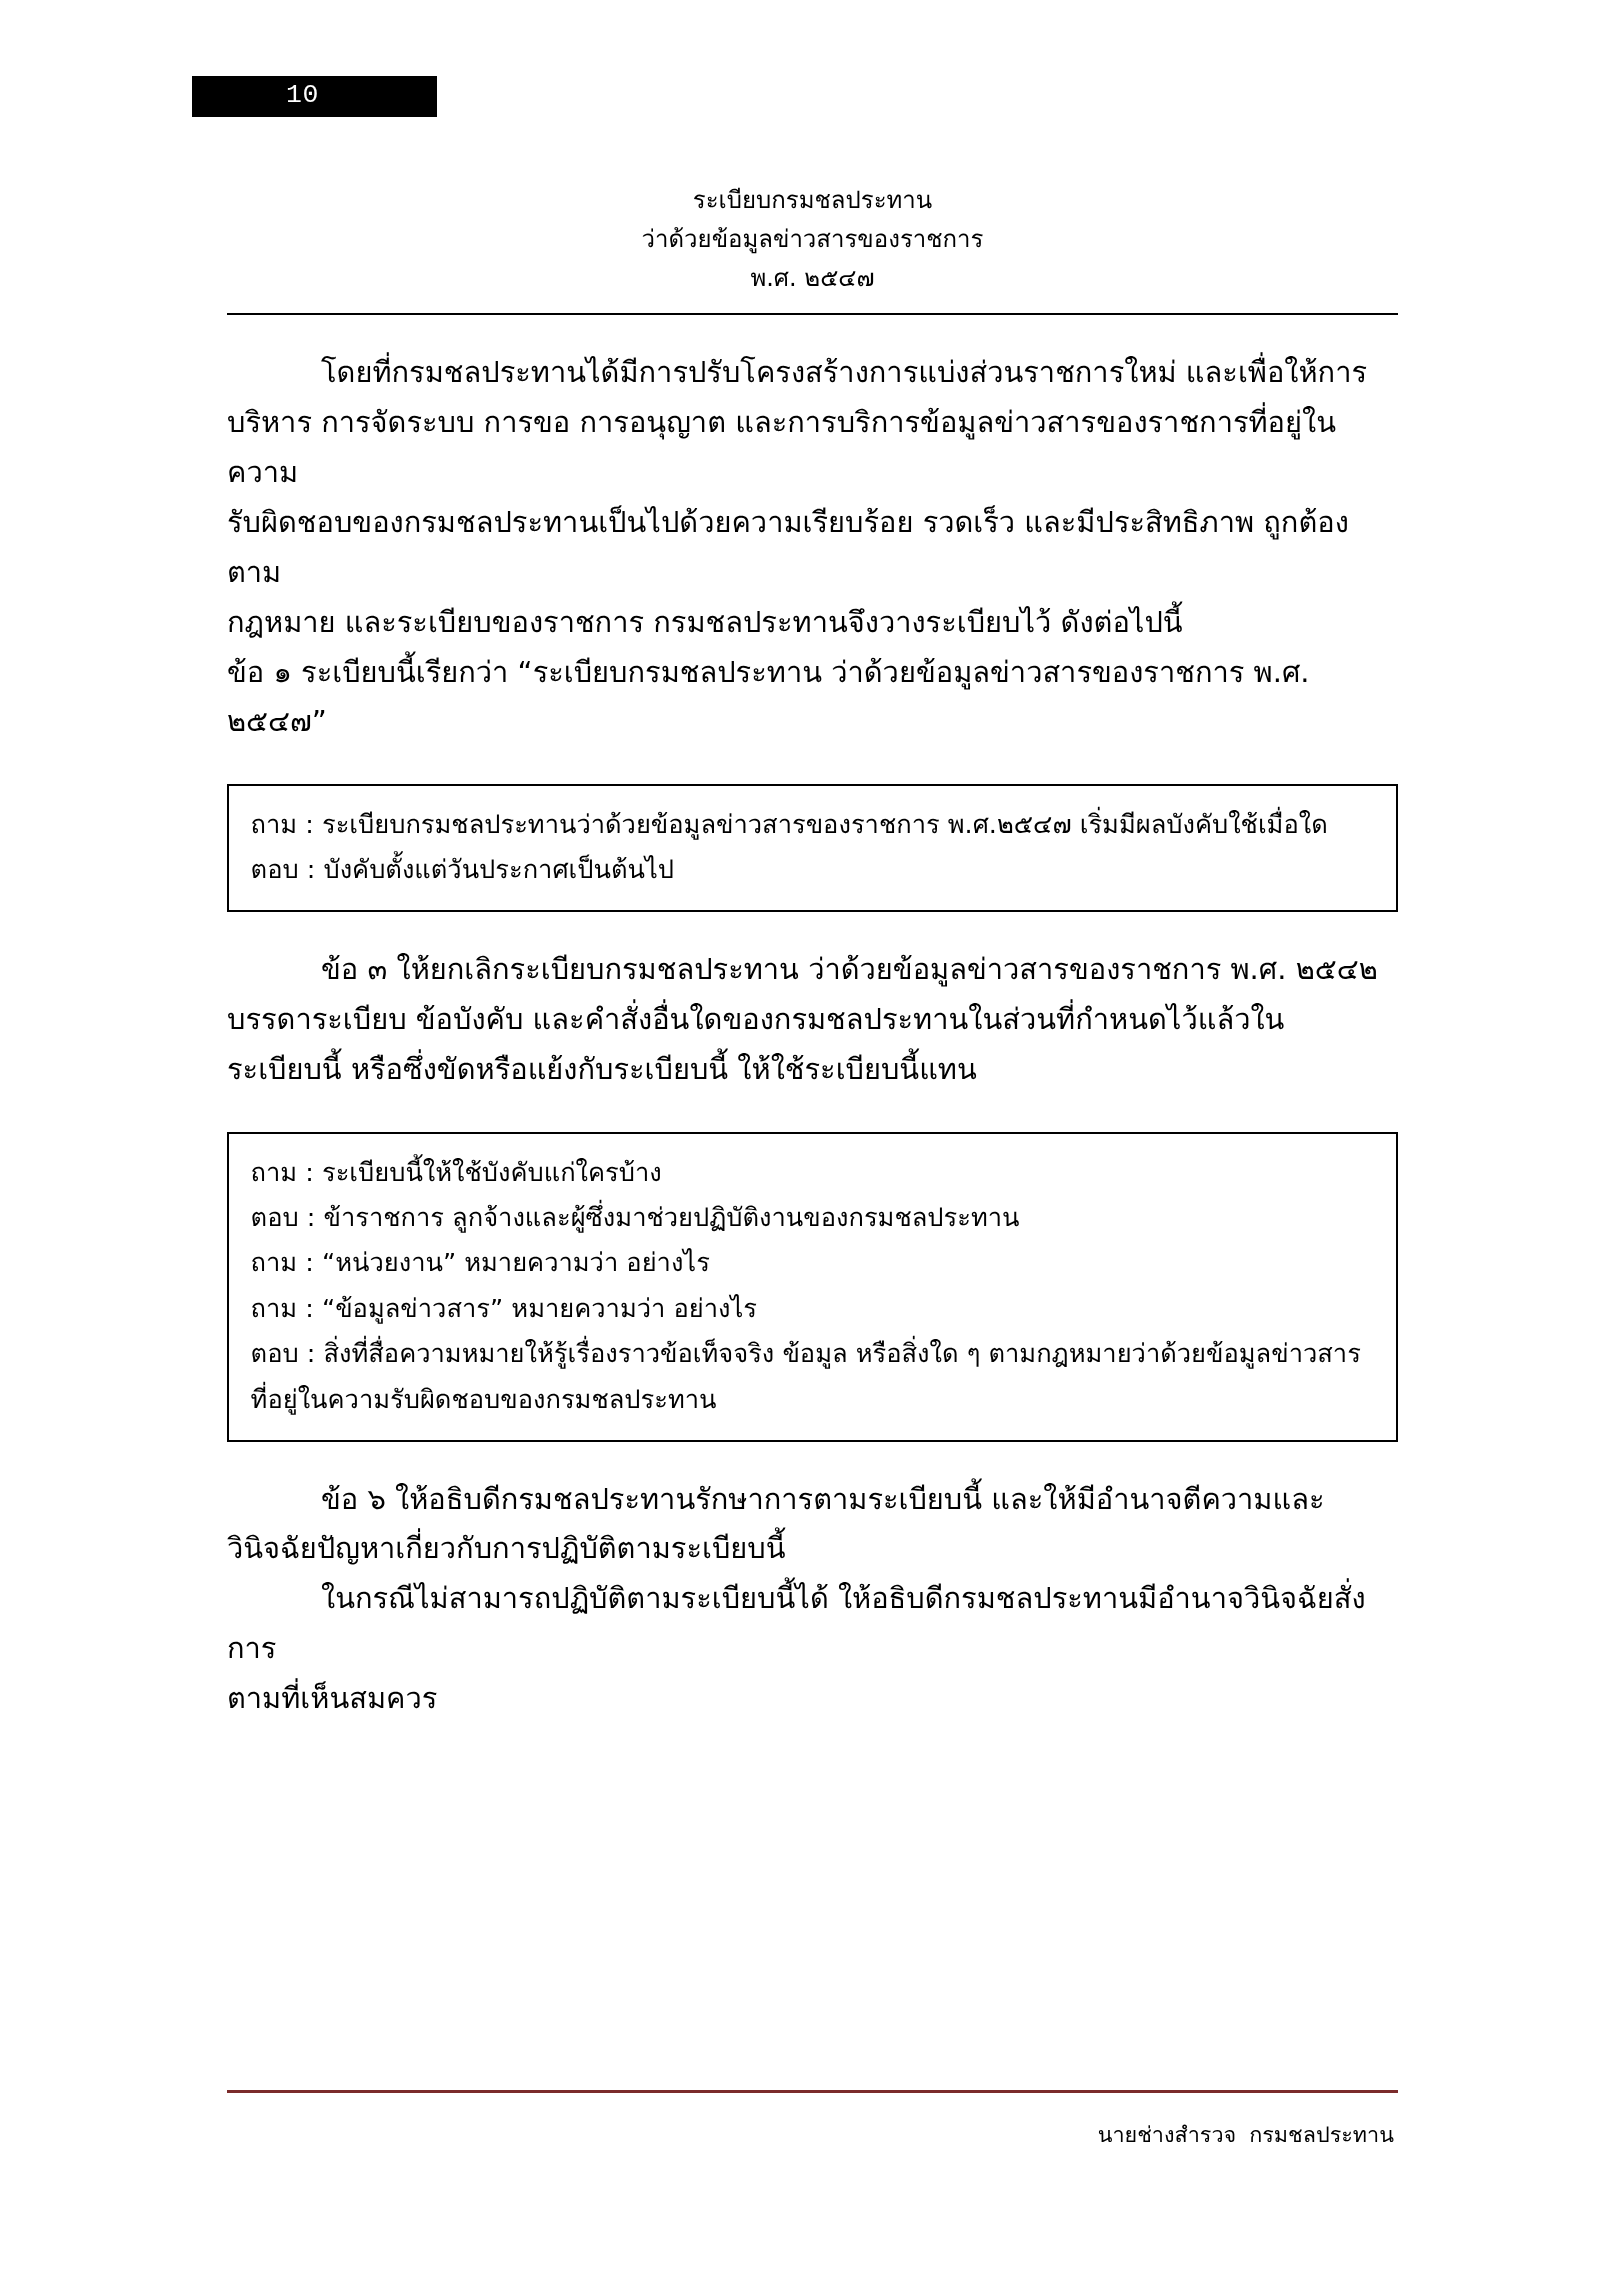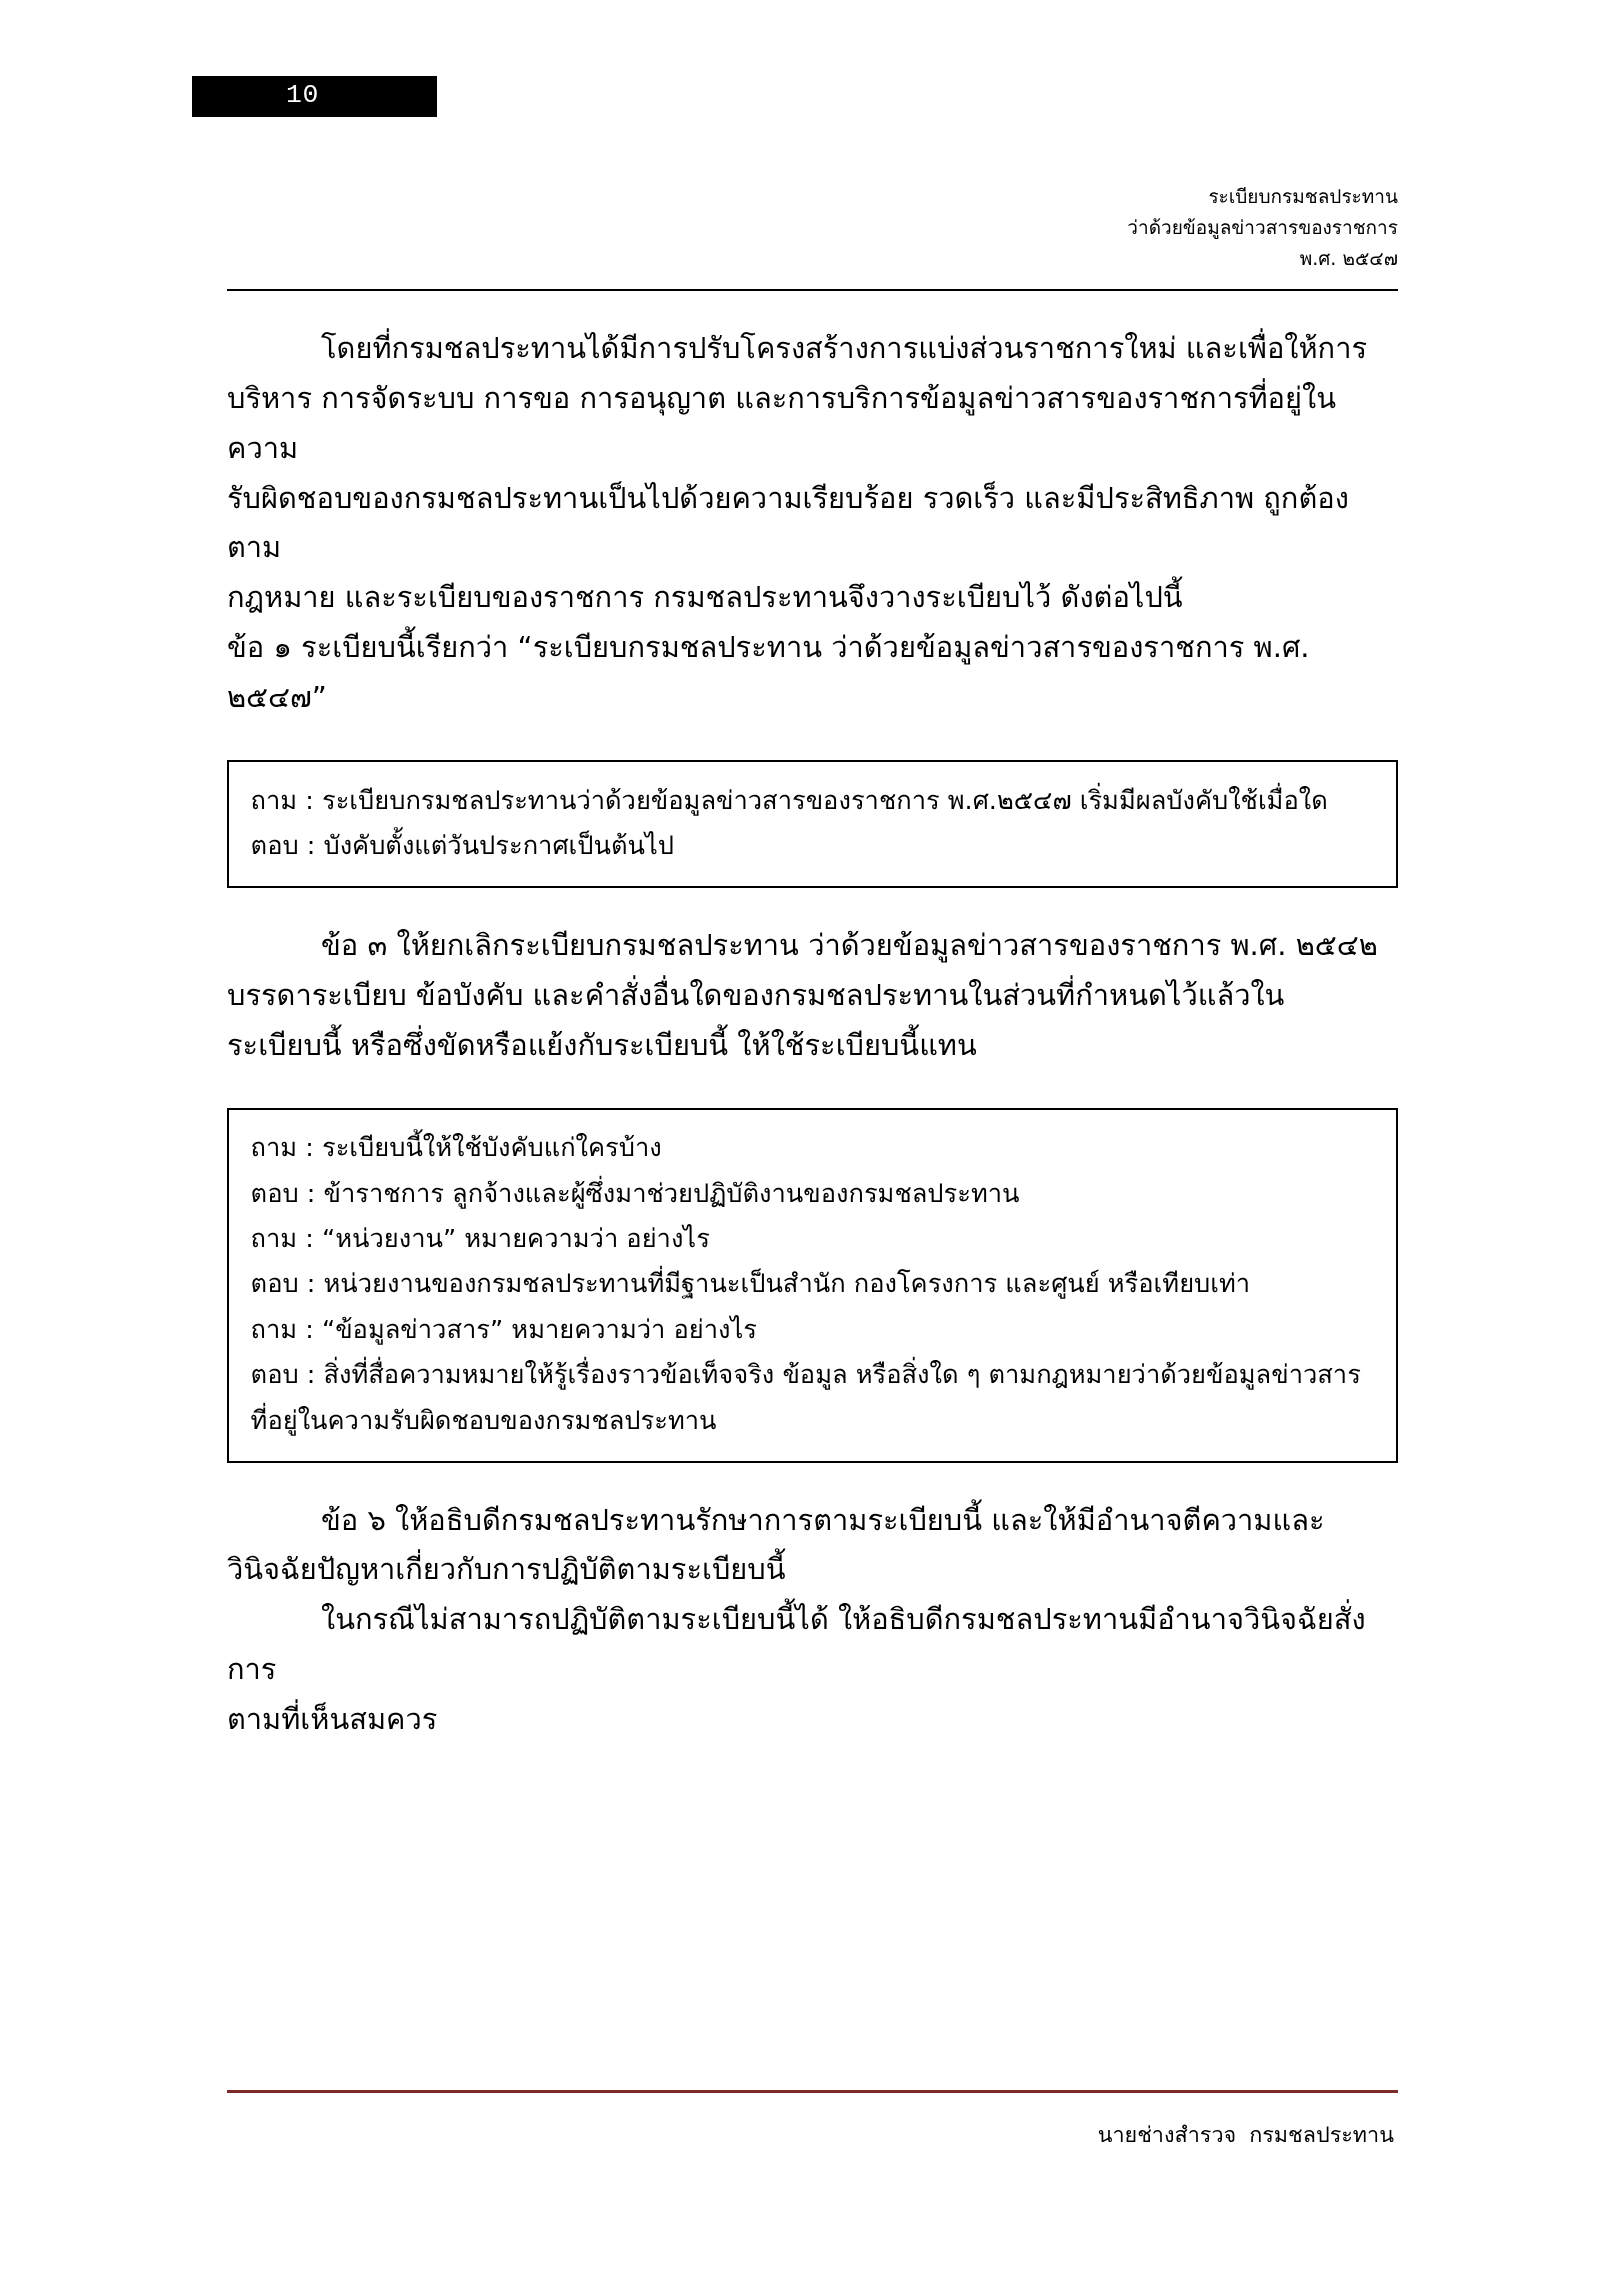--- a/index.html
+++ b/index.html
@@ -34,22 +34,22 @@
     font-family: Liberation Mono, monospace;
     letter-spacing: 0.5px;
   }
   .content {
     position: absolute;
     left: 227px;
     top: 181px;
     width: 1171px;
   }
   .doc-title {
-    text-align: right;
-    font-size: 19px;
+    text-align: center;
+    font-size: 24px;
     line-height: 1.62;
     color: #000000;
     font-family: "DejaVu Sans", sans-serif;
   }
   .doc-title .line {
     display: block;
   }
   .title-rule {
     margin-top: 15.7px;
     border-top: 2.5px solid #000000;
@@ -131,21 +131,20 @@
     <div class="para">
       <span class="ln indent">ข้อ ๓ ให้ยกเลิกระเบียบกรมชลประทาน ว่าด้วยข้อมูลข่าวสารของราชการ พ.ศ. ๒๕๔๒</span>
       <span class="ln">บรรดาระเบียบ ข้อบังคับ และคำสั่งอื่นใดของกรมชลประทานในส่วนที่กำหนดไว้แล้วใน</span>
       <span class="ln">ระเบียบนี้ หรือซึ่งขัดหรือแย้งกับระเบียบนี้ ให้ใช้ระเบียบนี้แทน</span>
     </div>
 
     <div class="qa-box">
       <span class="ln">ถาม : ระเบียบนี้ให้ใช้บังคับแก่ใครบ้าง</span>
       <span class="ln">ตอบ : ข้าราชการ ลูกจ้างและผู้ซึ่งมาช่วยปฏิบัติงานของกรมชลประทาน</span>
       <span class="ln">ถาม : “หน่วยงาน” หมายความว่า อย่างไร</span>
-      <span class="ln">ตอบ : หน่วยงานของกรมชลประทานที่มีฐานะเป็นสำนัก กองโครงการ และศูนย์ หรือเทียบเท่า</span>
       <span class="ln">ถาม : “ข้อมูลข่าวสาร” หมายความว่า อย่างไร</span>
       <span class="ln">ตอบ : สิ่งที่สื่อความหมายให้รู้เรื่องราวข้อเท็จจริง ข้อมูล หรือสิ่งใด ๆ ตามกฎหมายว่าด้วยข้อมูลข่าวสาร</span>
       <span class="ln">ที่อยู่ในความรับผิดชอบของกรมชลประทาน</span>
     </div>
 
     <div class="para">
       <span class="ln indent">ข้อ ๖ ให้อธิบดีกรมชลประทานรักษาการตามระเบียบนี้ และให้มีอำนาจตีความและ</span>
       <span class="ln">วินิจฉัยปัญหาเกี่ยวกับการปฏิบัติตามระเบียบนี้</span>
       <span class="ln indent">ในกรณีไม่สามารถปฏิบัติตามระเบียบนี้ได้ ให้อธิบดีกรมชลประทานมีอำนาจวินิจฉัยสั่งการ</span>
       <span class="ln">ตามที่เห็นสมควร</span>

